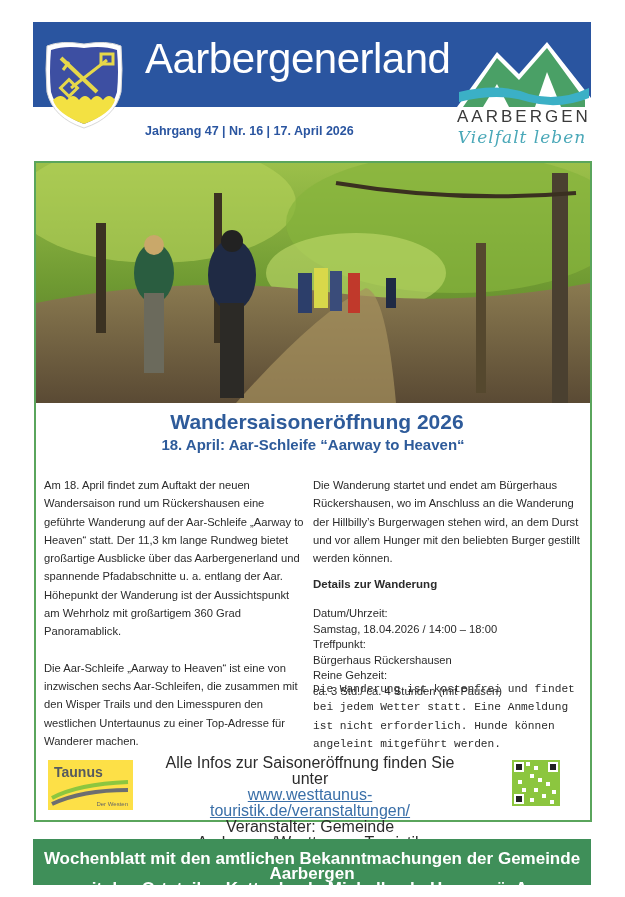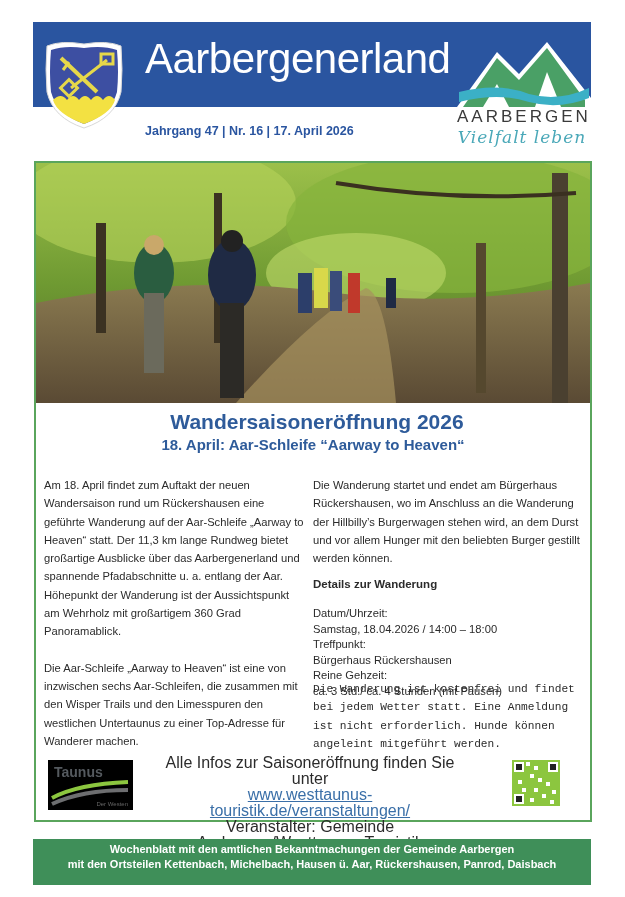--- a/index.html
+++ b/index.html
@@ -29,27 +29,27 @@
     .details-title { position: absolute; left: 313px; top: 578px; font-size: 11.5px; font-weight: bold; color: #2b2b2b; }
     .details { position: absolute; left: 313px; top: 606px; width: 280px; font-size: 11.2px; line-height: 15.5px; }
     .details .row { display: flex; flex-direction: column; }
     .details .k { width: 89px; flex: none; }
     .details .v { flex: 1; white-space: nowrap; }
     .closing { position: absolute; left: 313px; top: 680px; width: 280px; font-size: 11.2px; line-height: 18.3px; font-family: Liberation Mono, monospace; }
 
     .info-block { position: absolute; left: 150px; top: 755px; width: 320px; text-align: center; font-size: 16px; line-height: 16px; color: #2b2b2b; }
     .info-block a { color: #3a6fa8; text-decoration: underline; }
 
-    .taunus { position: absolute; left: 48px; top: 760px; width: 85px; height: 50px; background: #000000; }
+    .taunus { position: absolute; left: 48px; top: 760px; width: 85px; height: 50px; background: #fde047; }
     .taunus-word { position: absolute; left: 6px; top: 4px; font-size: 14px; font-weight: bold; color: #555a5f; }
     .taunus-sub { position: absolute; right: 5px; bottom: 3px; font-size: 6px; color: #666; }
 
     .qr { position: absolute; left: 512px; top: 760px; width: 48px; height: 46px; }
 
-    .footer-bar { position: absolute; left: 33px; top: 839px; width: 558px; height: 46px; background: #3f8f59; color: #ffffff; text-align: center; font-size: 11px; font-weight: bold; line-height: 15px; padding-top: 3px; }
+    .footer-bar { position: absolute; left: 33px; top: 839px; width: 558px; height: 46px; background: #3f8f59; color: #ffffff; text-align: center; font-size: 17px; font-weight: bold; line-height: 15px; padding-top: 12px; }
   </style>
 </head>
 <body>
 
 <div class="masthead"></div>
 <div class="mast-title">Aarbergenerland</div>
 
 <svg class="crest" viewBox="0 0 86 90">
   <path d="M6 6 Q20 0 43 4 Q66 0 80 6 Q82 30 80 52 Q74 78 43 88 Q12 78 6 52 Q4 30 6 6 Z" fill="#ffffff" stroke="#d8d8d8" stroke-width="1"></path>
   <path d="M10 10 Q24 5 43 8 Q62 5 76 10 Q78 32 76 52 Q70 74 43 84 Q16 74 10 52 Q8 32 10 10 Z" fill="#3d4fa2"></path>

